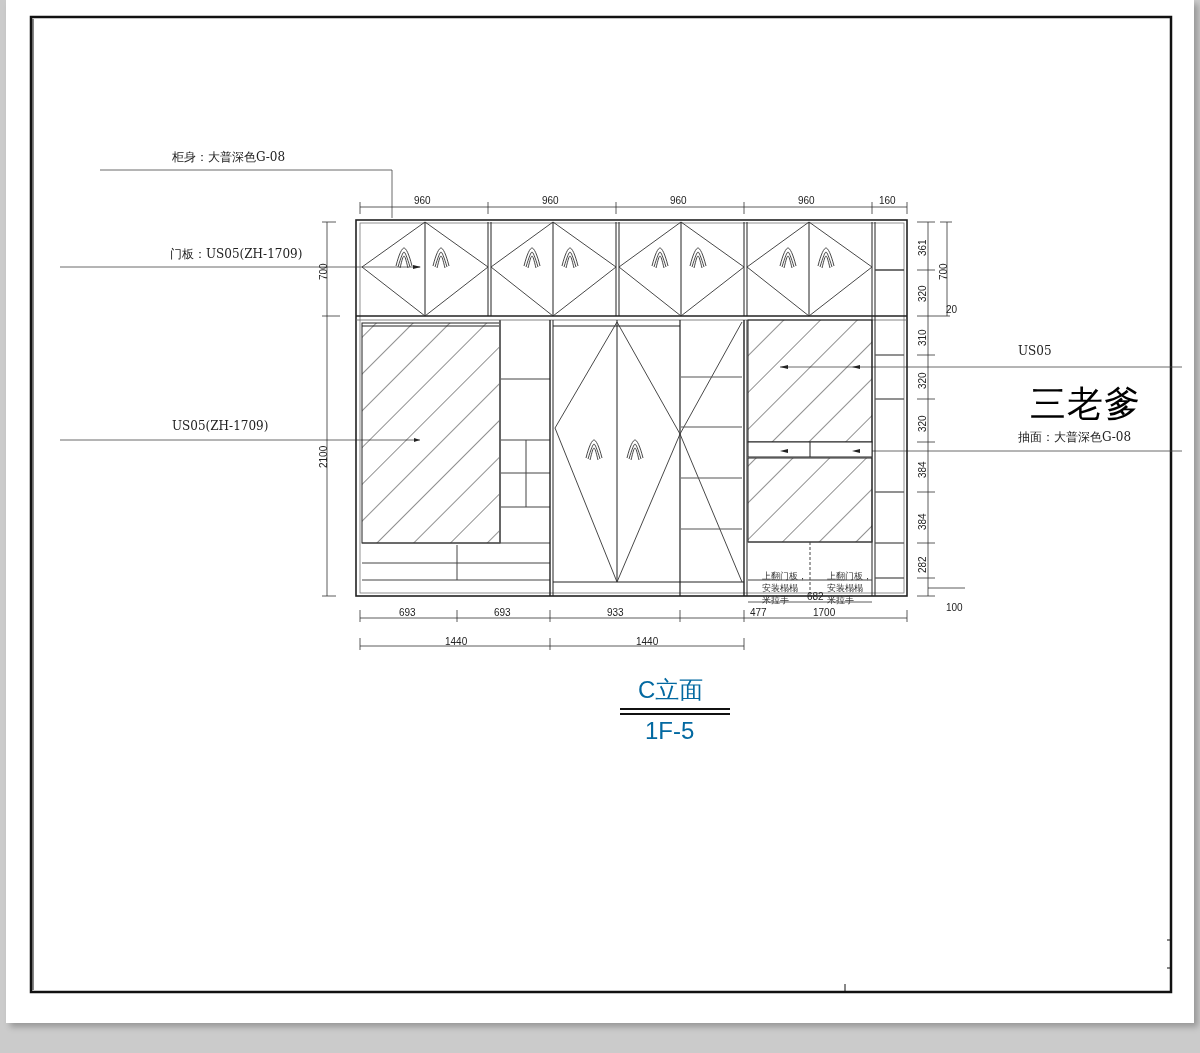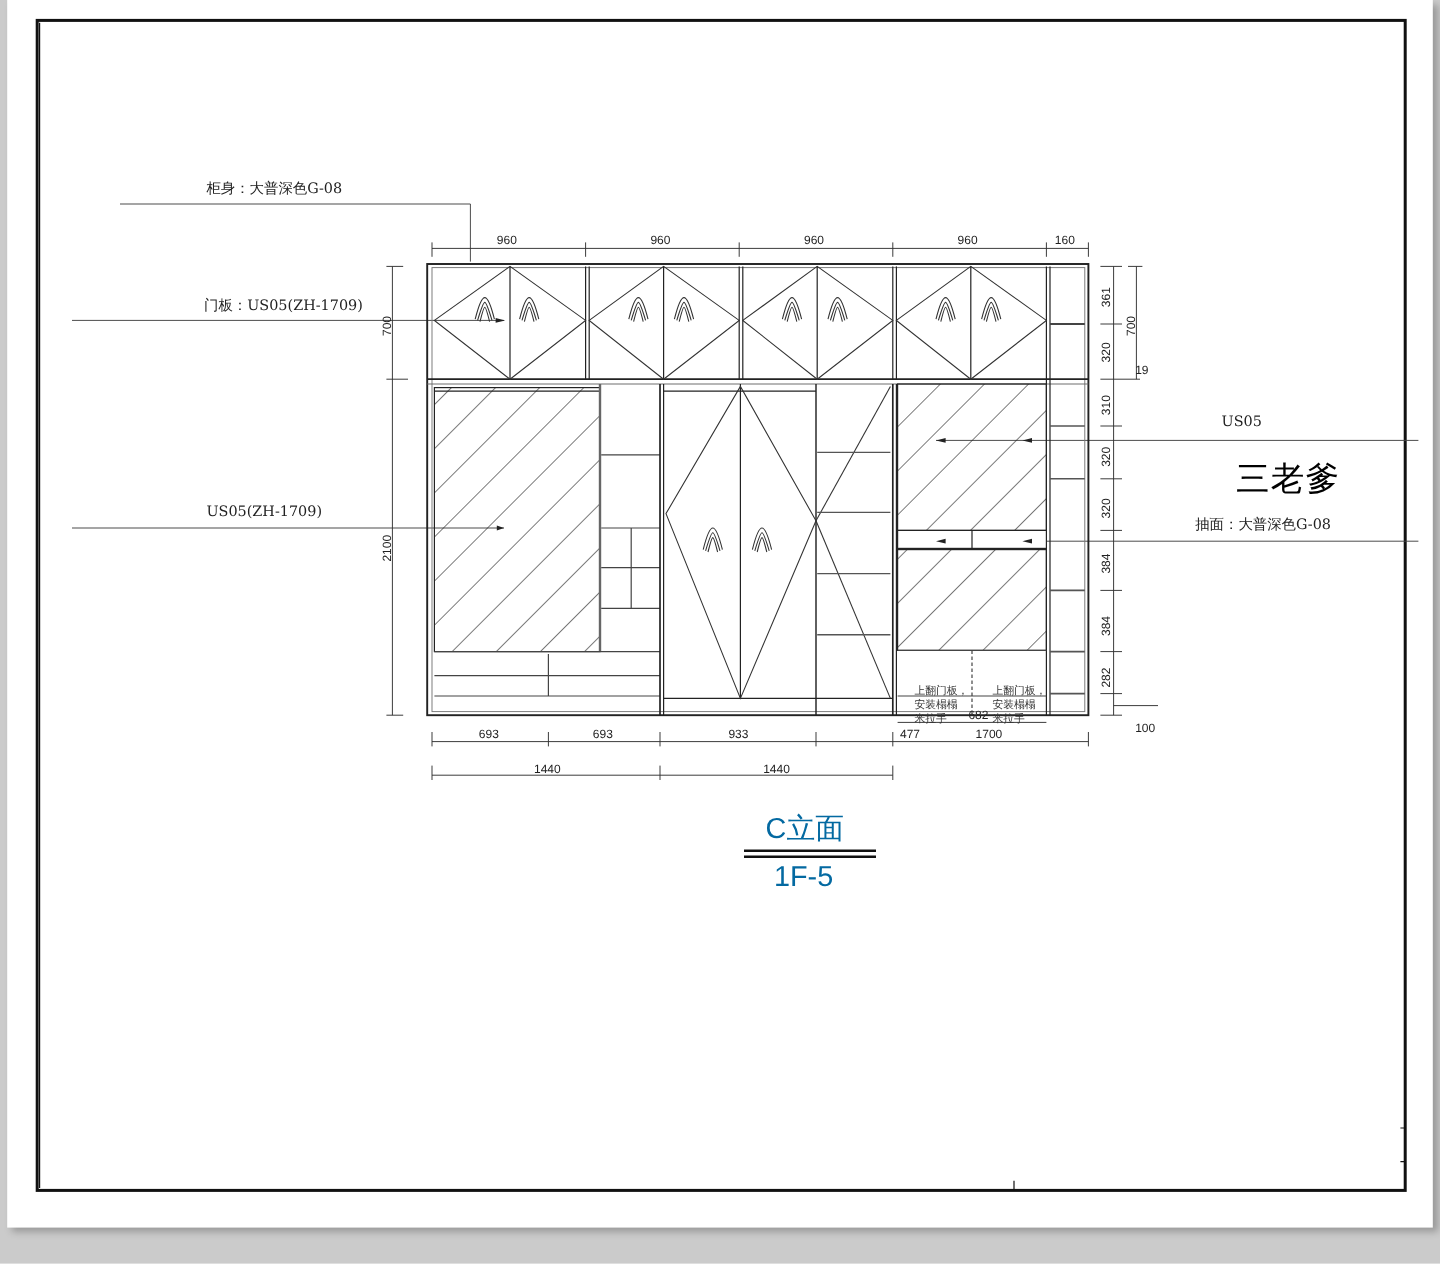--- a/index.html
+++ b/index.html
@@ -9,21 +9,21 @@
   }
   .sheet {
     position:absolute; left:6px; top:0; width:1188px; height:1023px; background:#ffffff;
     box-shadow: 4px 4px 6px rgba(0,0,0,0.25);
   }
   svg { position:absolute; left:0; top:0; }
   .lbl { position:absolute; white-space:nowrap; color:#222; }
   .note { font-family:"DejaVu Serif", serif; font-size:12px;margin-left:24px; }
   .dim { font-family:"Liberation Sans", sans-serif; font-size:10px; color:#222; }
   .vdim { transform:rotate(-90deg); transform-origin:left top; }
-  .brand { font-family:Liberation Sans, sans-serif; font-size:28px; color:#000; letter-spacing:1px; }
+  .brand { font-family:Liberation Sans, sans-serif; font-size:36px; color:#000; letter-spacing:1px; }
   .title-main { font-family:"Liberation Sans", sans-serif; font-size:24px; color:#0369a1; }
   .small-note { font-family:"DejaVu Serif", serif; font-size:9px; line-height:12px; color:#333;margin-top:40px; }
 </style>
 </head>
 <body>
 
 <div class="sheet"></div>
 
 <svg width="1200" height="1053" viewBox="0 0 1200 1053">
   <defs>
@@ -202,21 +202,21 @@
   </g>
 
   <line x1="620" y1="709" x2="730" y2="709" stroke="#111" stroke-width="2"></line>
   <line x1="620" y1="714" x2="730" y2="714" stroke="#111" stroke-width="2"></line>
 </svg>
 
 <div class="lbl note" style="left:148px;top:149px;">柜身：大普深色G-08</div>
 <div class="lbl note" style="left:146px;top:246px;">门板：US05(ZH-1709)</div>
 <div class="lbl note" style="left:148px;top:419px;">US05(ZH-1709)</div>
 <div class="lbl note" style="left:994px;top:344px;">US05</div>
-<div class="lbl note" style="left:972px;top:429px;text-align:center;">抽面：大普深色G-08</div>
+<div class="lbl note" style="left:994px;top:429px;text-align:center;">抽面：大普深色G-08</div>
 <div class="lbl brand" style="left:1030px;top:380px;">三老爹</div>
 
 <div class="lbl small-note" style="left:762px;top:530px;">
   <div>上翻门板，</div>
   <div>安装榻榻</div>
   <div>米拉手</div>
 </div>
 <div class="lbl small-note" style="left:827px;top:530px;">
   <div>上翻门板，</div>
   <div>安装榻榻</div>
@@ -234,21 +234,21 @@
 
 <div class="lbl dim vdim" style="left:917px;top:256px;">361</div>
 <div class="lbl dim vdim" style="left:917px;top:302px;">320</div>
 <div class="lbl dim vdim" style="left:917px;top:346px;">310</div>
 <div class="lbl dim vdim" style="left:917px;top:389px;">320</div>
 <div class="lbl dim vdim" style="left:917px;top:432px;">320</div>
 <div class="lbl dim vdim" style="left:917px;top:478px;">384</div>
 <div class="lbl dim vdim" style="left:917px;top:530px;">384</div>
 <div class="lbl dim vdim" style="left:917px;top:573px;">282</div>
 <div class="lbl dim vdim" style="left:938px;top:280px;">700</div>
-<div class="lbl dim" style="left:946px;top:304px;">19</div>
+<div class="lbl dim" style="left:946px;top:304px;">20</div>
 <div class="lbl dim" style="left:946px;top:578px;margin-top:24px;">100</div>
 
 <div class="lbl dim" style="left:399px;top:607px;">693</div>
 <div class="lbl dim" style="left:494px;top:607px;">693</div>
 <div class="lbl dim" style="left:607px;top:607px;">933</div>
 <div class="lbl dim" style="left:702px;top:607px;margin-left:48px;">477</div>
 <div class="lbl dim" style="left:813px;top:607px;">1700</div>
 <div class="lbl dim" style="left:807px;top:591px;">682</div>
 
 <div class="lbl dim" style="left:445px;top:636px;">1440</div>

